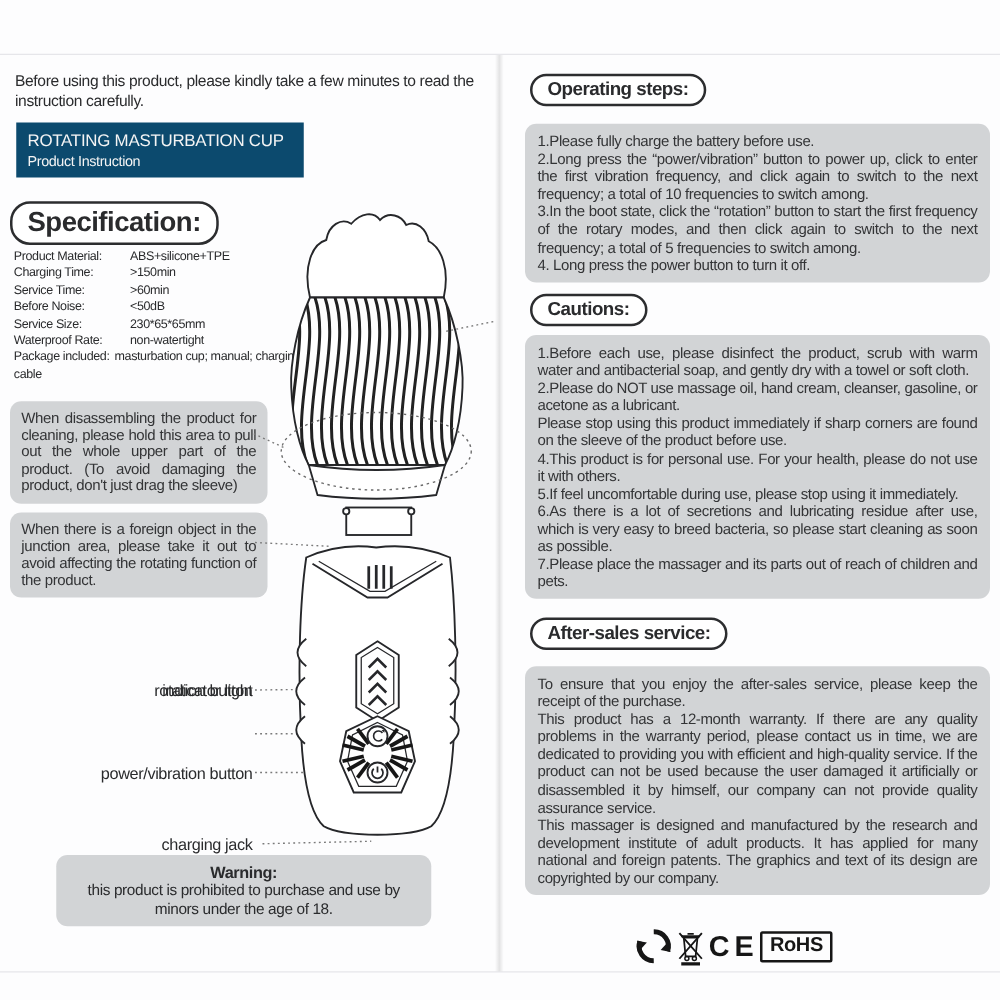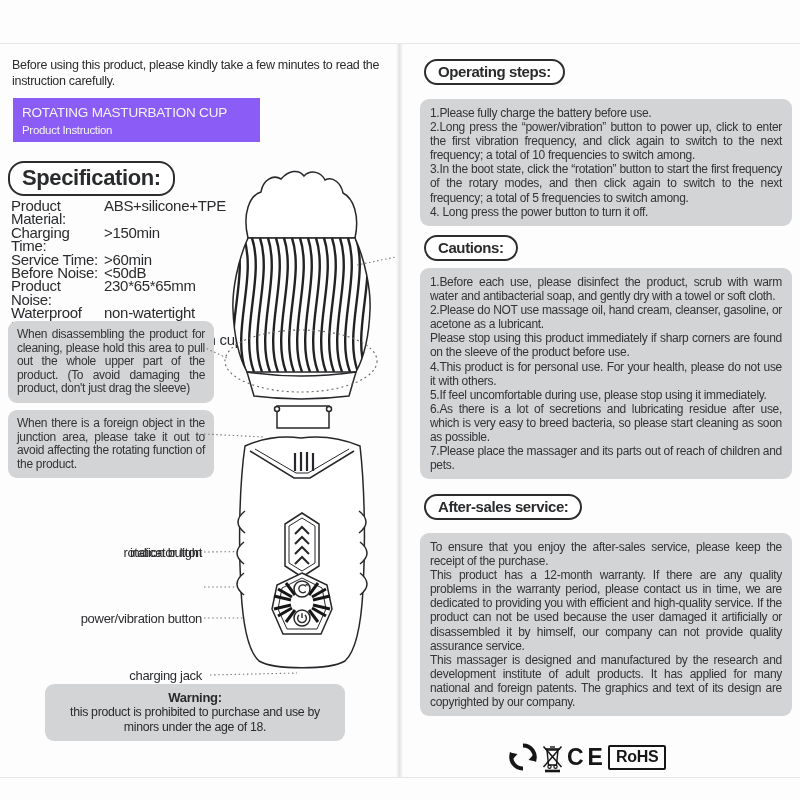--- a/index.html
+++ b/index.html
@@ -6,28 +6,28 @@
   body{
     width:800px;height:800px;position:relative;overflow:hidden;
     background:#fdfdfe;color:#2a2b2d;
     font-family:"Liberation Sans", sans-serif;
     letter-spacing:-0.3px;
   }
   .hline{position:absolute;left:0;width:800px;height:1px;background:#e6e6ea;}
   .gutter{position:absolute;top:44px;height:733px;left:396px;width:7px;
     background:linear-gradient(to right, rgba(0,0,0,0), rgba(0,0,0,0.10) 50%, rgba(0,0,0,0));}
   .intro{position:absolute;left:12px;top:58px;width:378px;font-size:12.5px;line-height:15.5px;}
-  .title-box{position:absolute;left:13px;top:98px;width:212px;background:#8b5cf6;color:#f4f4f4;
-    padding:7px 26px 6px 9px;}
+  .title-box{position:absolute;left:13px;top:98px;width:212px;background:#0c4a6e;color:#f4f4f4;
+    padding:7px 9px 6px 9px;}
   .title-main{font-size:13.5px;letter-spacing:-0.2px;}
   .title-sub{font-size:11.5px;margin-top:4px;}
   .pill{position:absolute;display:inline-block;background:#fff;border:2px solid #2c2d2f;
     border-radius:16px;padding:2px 12px 3px 12px;font-weight:bold;font-size:15px;letter-spacing:-0.4px;}
   .pill-big{font-size:22px;text-align:center;}
-  .spec-list{position:absolute;left:11px;top:199px;width:240px;font-size:15px;line-height:13.4px;}
+  .spec-list{position:absolute;left:11px;top:199px;width:240px;font-size:10px;line-height:13.4px;}
   .spec-row{display:flex;}
   .spec-label{width:93px;flex:0 0 93px;}
   .spec-package .spec-label-inline{margin-right:4px;}
   .graybox{position:absolute;background:#d2d4d6;border-radius:9px;color:#333436;
     text-align:justify;font-size:12px;line-height:13.6px;padding:7px 9px;}
   .callout{width:188px;left:8px;}
   .rbox{left:420px;width:352px;font-size:12px;line-height:14.1px;padding:7px 10px;}
   .dev-label{position:absolute;left:0;width:202px;text-align:right;font-size:13px;}
   .warnbox{position:absolute;left:45px;top:684px;width:282px;background:#d2d4d6;border-radius:9px;
     text-align:center;font-size:12.3px;line-height:15px;padding:6px 9px;}
@@ -66,21 +66,21 @@
   </div>
   <div class="spec-row">
     <span class="spec-label">Service Time:</span>
     <span class="spec-value">&gt;60min</span>
   </div>
   <div class="spec-row">
     <span class="spec-label">Before Noise:</span>
     <span class="spec-value">&lt;50dB</span>
   </div>
   <div class="spec-row">
-    <span class="spec-label">Product Noise:</span>
+    <span class="spec-label">Service Size:</span>
     <span class="spec-value">230*65*65mm</span>
   </div>
   <div class="spec-row">
     <span class="spec-label">Waterproof Rate:</span>
     <span class="spec-value">non-watertight</span>
   </div>
   <div class="spec-package">
     <span class="spec-label-inline">Package included:</span><span>masturbation cup; manual; charging cable</span>
   </div>
 </div>

